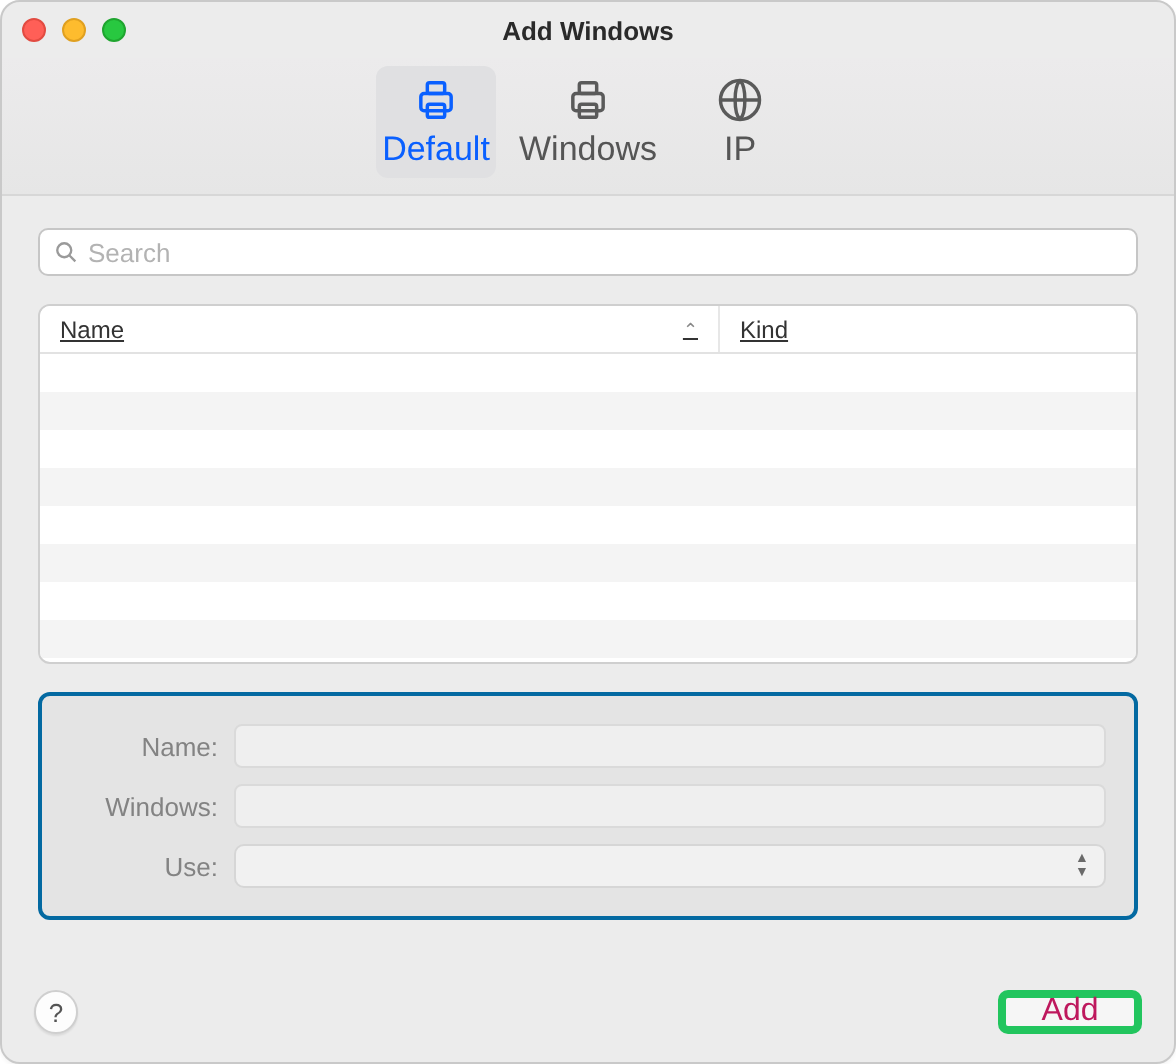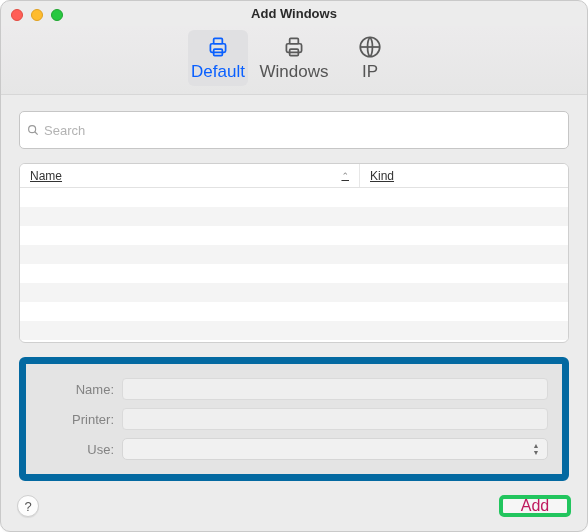--- a/index.html
+++ b/index.html
@@ -89,21 +89,21 @@
     flex: 1;
     padding: 16px 18px 14px 18px;
     display: flex;
     flex-direction: column;
     gap: 14px;
     background: #ececec;
   }
 
   .searchbox {
     position: relative;
-    height: 38px;
+    height: 24px;
     background: #fff;
     border: 1px solid #c6c6c6;
     border-radius: 5px;
     display: flex;
     align-items: center;
     padding: 0 6px;
   }
   .searchbox svg {
     width: 14px; height: 14px;
     stroke: #9a9a9a;
@@ -157,21 +157,21 @@
     flex: 1;
   }
   .list-body .row {
     height: 19px;
   }
   .list-body .row:nth-child(even) { background: #f4f4f4; }
   .list-body .row:nth-child(odd) { background: #ffffff; }
 
   .form {
     background: #e4e4e4;
-    border: 7px solid #0369a1;
+    border: 2px solid #0369a1;
     border-radius: 6px;
     padding: 14px 14px 14px 14px;
     display: grid;
     grid-template-columns: 74px 1fr;
     row-gap: 8px;
     column-gap: 8px;
     align-items: center;
   }
   .form label {
     text-align: right;
@@ -318,21 +318,21 @@
         <div class="row"></div>
         <div class="row"></div>
         <div class="row"></div>
       </div>
     </div>
 
     <div class="form">
       <label>Name:</label>
       <div class="field"></div>
 
-      <label>Printer:</label>
+      <label>Windows:</label>
       <div class="field"></div>
 
       <label>Use:</label>
       <div class="select">
         <div class="stepper">
           <span>▲</span>
             <span>▼</span>
         </div>
       </div>
     </div>

